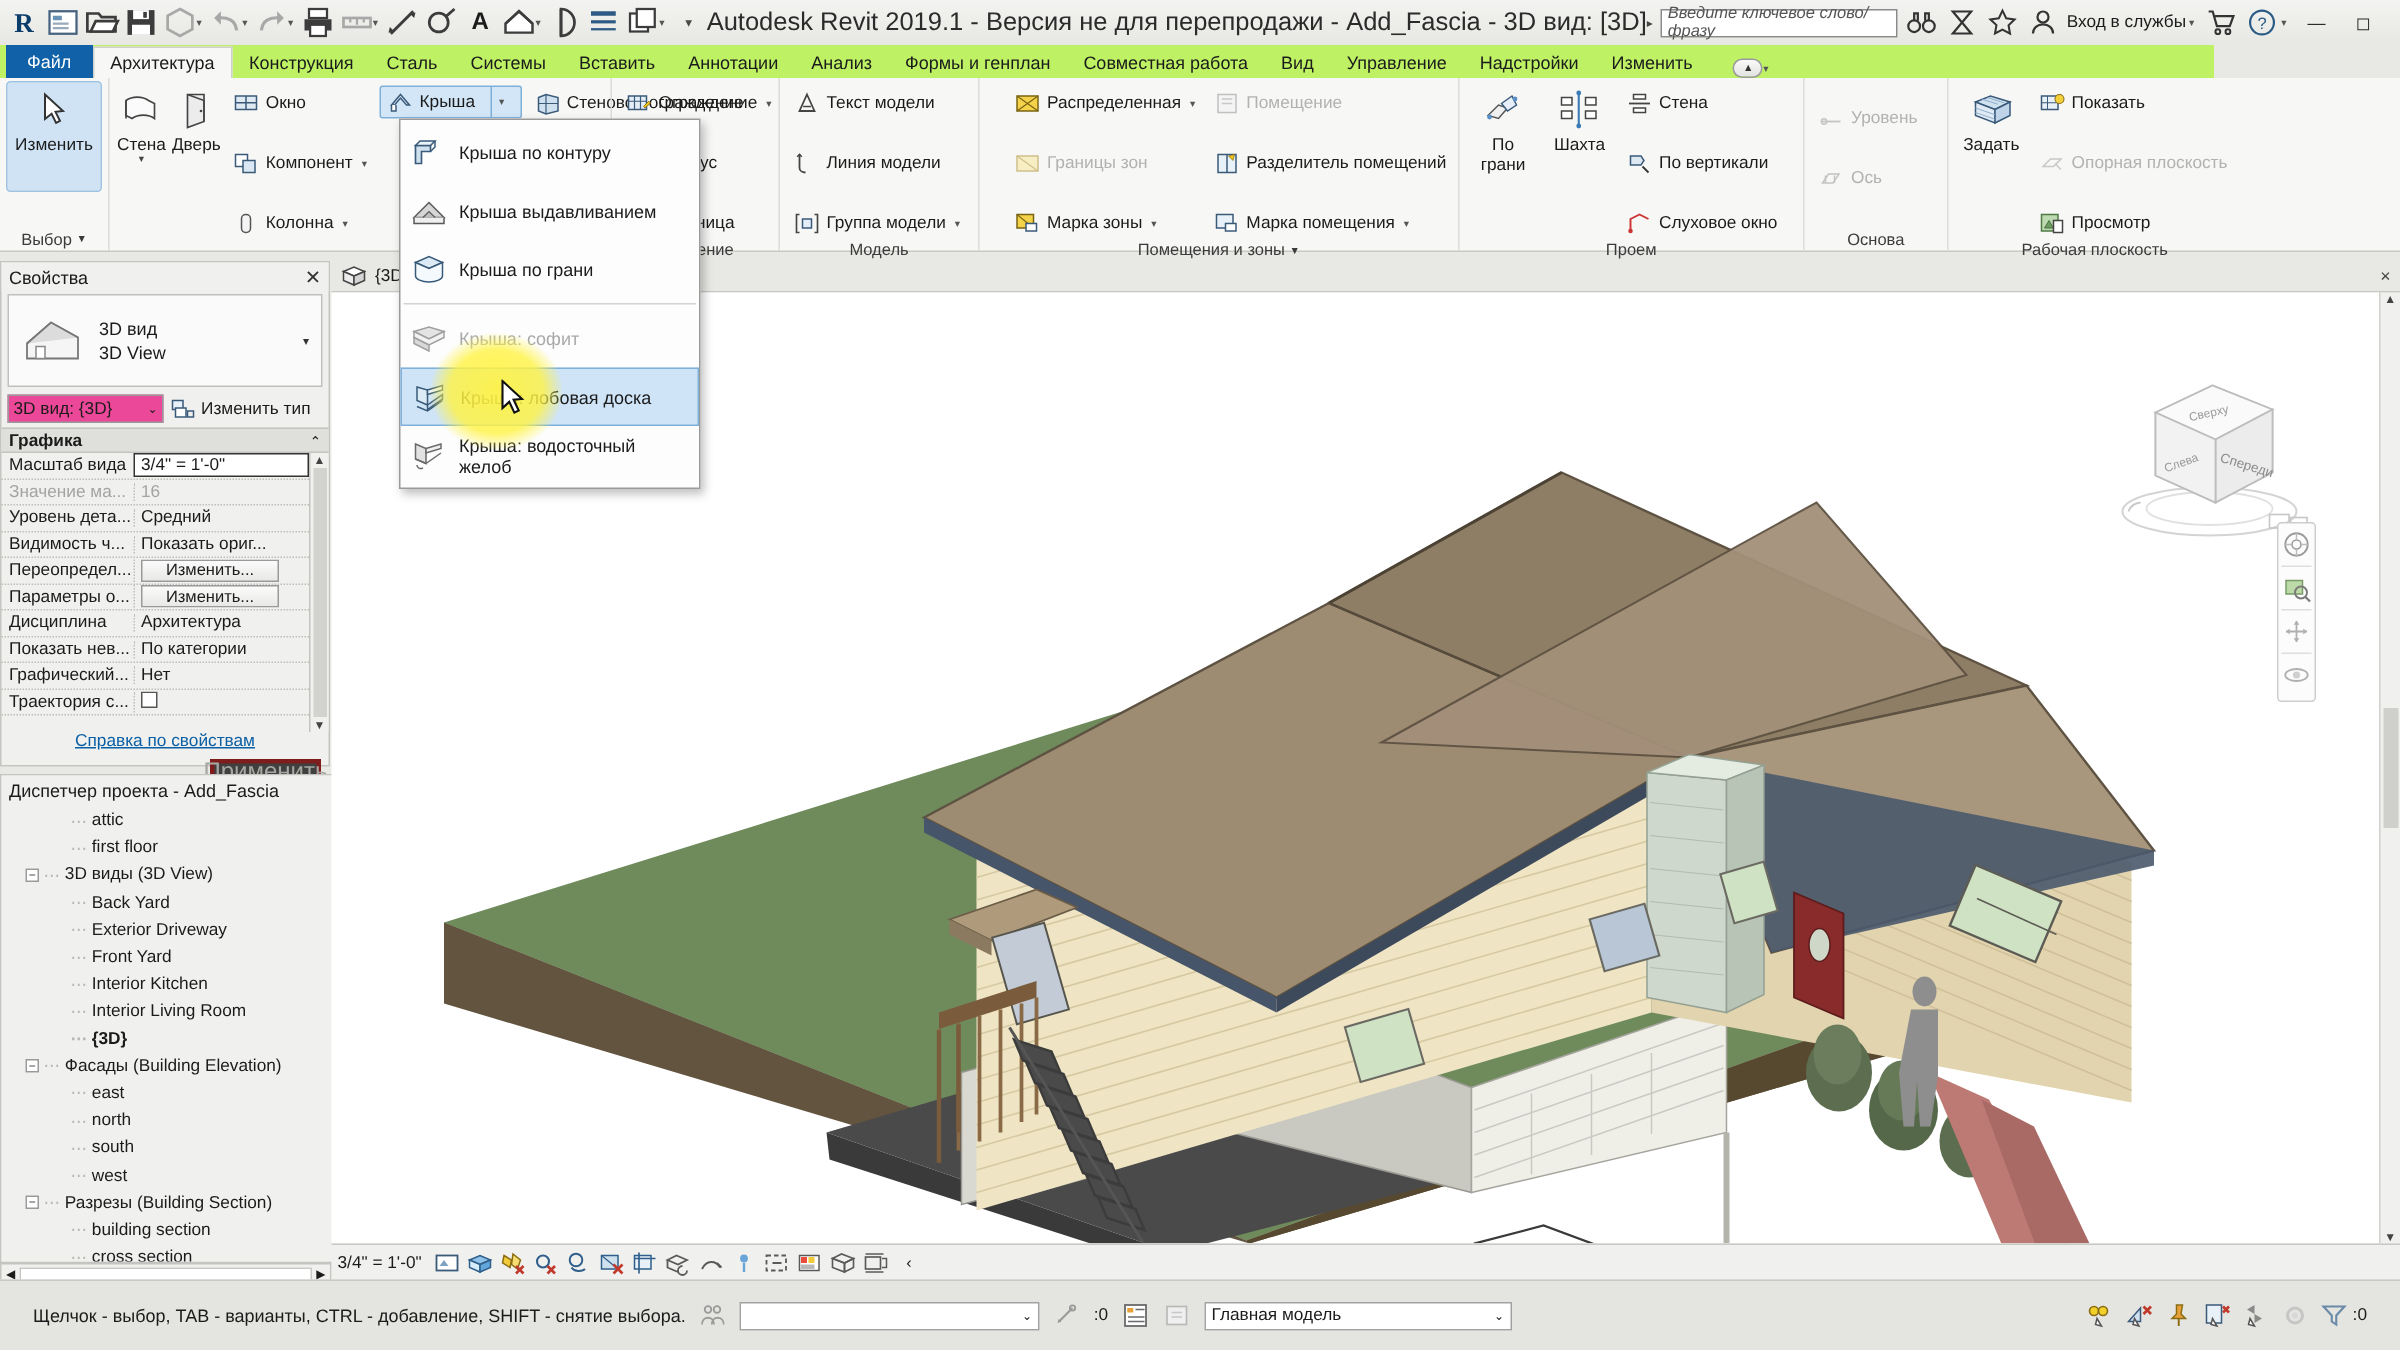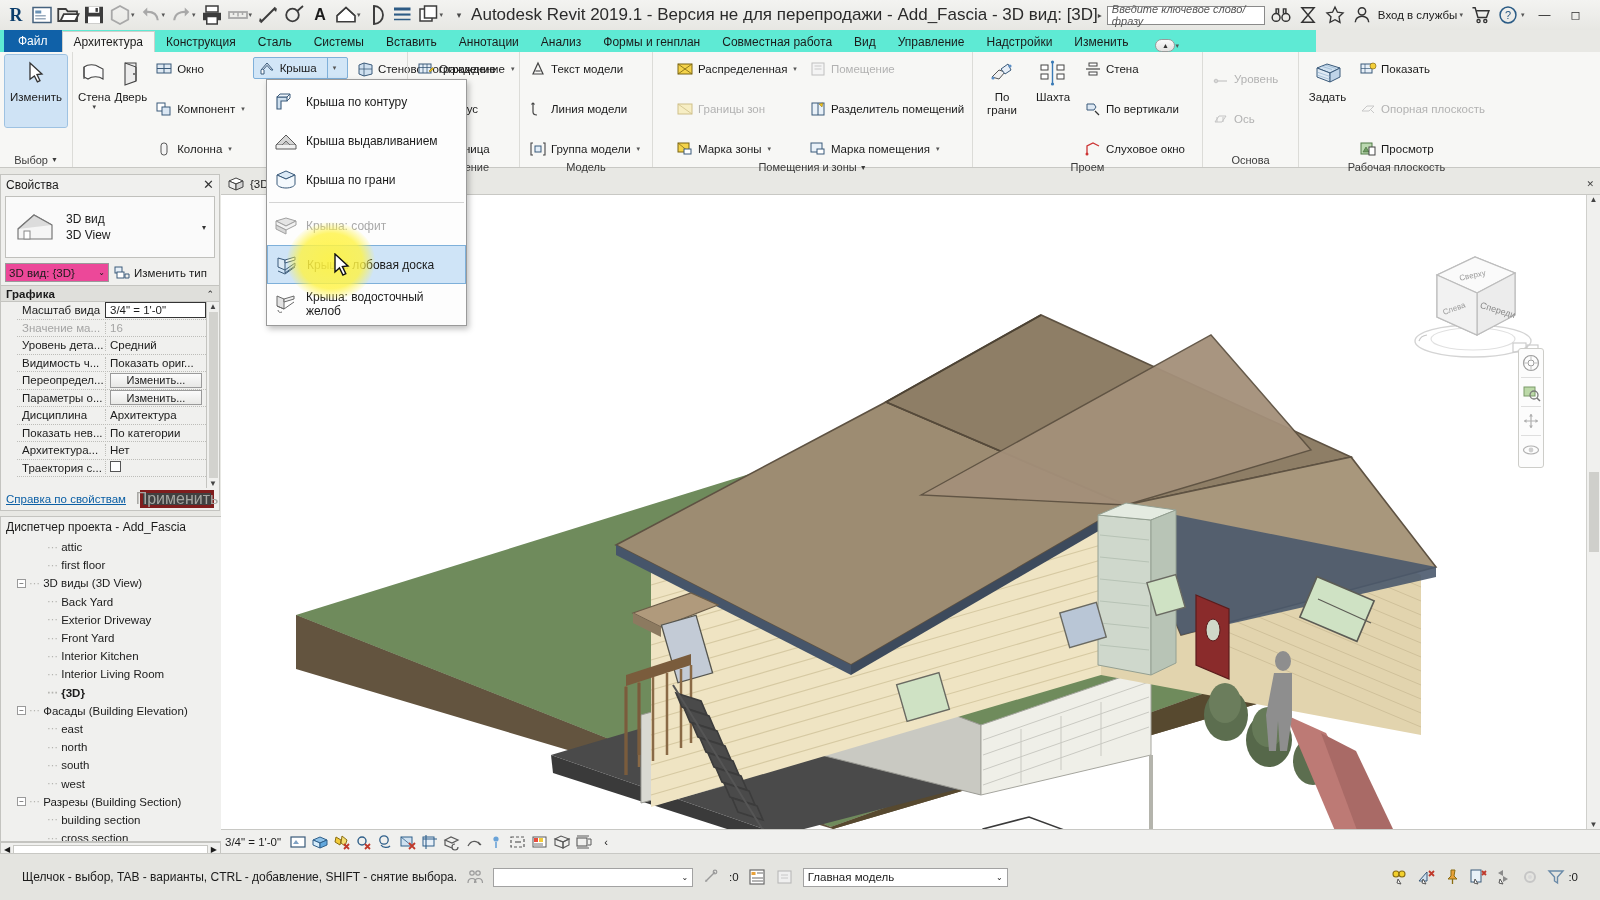--- a/index.html
+++ b/index.html
@@ -36,22 +36,22 @@
     width: 158px; height: 19px; background: #fff; border: 1px solid #8a8a8a;
     font-size: 11px; font-style: italic; color: #555; padding: 0 4px;
     display: flex; align-items: center;
   }
   .tb-icon { width: 22px; height: 22px; display:flex; align-items:center; justify-content:center; color:#3a3a3a; font-size: 14px; }
   .signin { font-size: 11.5px; color: #1b1b1b; white-space: nowrap; }
   .wbtn { width: 26px; height: 24px; display:flex; align-items:center; justify-content:center; font-size: 12px; color: #2b2b2b; }
 
   
   .ribbon-tabs {
-    position: absolute; top: 30px; left: 0; width: 1316px; height: 22px;
-    background: #5eead4; display: flex; align-items: flex-end; padding-left: 4px;
+    position: absolute; top: 30px; left: 0; width: 1476px; height: 22px;
+    background: #bef264; display: flex; align-items: flex-end; padding-left: 4px;
   }
   .rtab {
     height: 21px; padding: 0 11px; display: flex; align-items: center;
     font-size: 12px; color: #1b1b1b; white-space: nowrap;
   }
   .rtab.file { background: #1061a8; color: #fff; height: 22px; padding: 0 14px; }
   .rtab.active { background: #f7f7f5; border: 1px solid #cfcfcb; border-bottom: none; }
   .tabs-extra { display:flex; align-items:center; gap:3px; margin-left: 16px; }
   .pillbtn {
     width: 20px; height: 13px; border: 1px solid #9a9a9a; border-radius: 7px;
@@ -139,37 +139,37 @@
     width: 104px; height: 19px; background: #ec4899; border: 1px solid #9a9a9a;
     font-size: 11.5px; display: flex; align-items: center; padding: 0 3px;
   }
   .typesel .car { margin-left: auto; font-size: 8px; }
   .editbtn { display: flex; align-items: center; gap: 3px; font-size: 11.5px; }
   .grid-head {
     height: 17px; background: #dfdfdb; border-top: 1px solid #c4c4c0; border-bottom: 1px solid #c4c4c0;
     display: flex; align-items: center; padding: 0 5px; font-size: 11.5px; font-weight: bold;
   }
   .grid-head .chev { margin-left: auto; font-size: 9px; font-weight: normal; }
-  .grid-scroll { flex: 1; display: flex; margin-left: 16px; }
+  .grid-scroll { flex: 1; display: flex; }
   .grid-rows { flex: 1; }
   .grow { height: 17.5px; display: flex; align-items: center; font-size: 11.5px; border-bottom: 1px dotted #bdbdb9; }
   .gk { width: 88px; padding-left: 5px; white-space: nowrap; overflow: hidden; }
   .gv { flex: 1; padding-left: 4px; white-space: nowrap; overflow: hidden; border-left: 1px dotted #bdbdb9; }
   .grow.dim .gk, .grow.dim .gv { color: #a4a4a4; }
   .gv.boxed { border: 1px solid #333; background: #fff; height: 16px; display: flex; align-items: center; }
   .gv .minibtn {
     display: inline-flex; align-items: center; justify-content: center;
     width: 92px; height: 15px; border: 1px solid #9a9a9a;
     background: linear-gradient(#fbfbfb,#e8e8e6); font-size: 11px;
   }
   .gv .cbx { width: 11px; height: 11px; border: 1px solid #555; background: #fff; display: inline-block; }
   .vscroll { width: 13px; background: #f0f0ee; border-left: 1px solid #c4c4c0; display: flex; flex-direction: column; align-items: center; justify-content: space-between; }
   .vscroll .ar { font-size: 8px; color: #444; }
   .vscroll .thumb { flex: 1; width: 9px; background: #d2d2ce; margin: 1px 0; }
-  .props-foot { height: 22px; display: flex; align-items: center; padding: 0 5px; gap: 6px; }
+  .props-foot { height: 22px; display: flex; align-items: center; padding: 0 5px; gap: 6px; flex-direction: column; }
   .props-foot .lnk { color: #0b5fa5; text-decoration: underline; font-size: 11.5px; }
   .props-foot .apply {
     margin-left: auto; width: 74px; height: 18px; border: 3px solid #7f1d1d;
     background: #404040; color: #a6a6a2; font-size: 16px; display: flex; align-items: center; justify-content: center;
   }
 
   .browser {
     position: absolute; left: 0; top: 516px; width: 244px; height: 326px;
     background: #f0f0ee; border: 1px solid #c4c4c0; display: flex; flex-direction: column;
   }
@@ -957,21 +957,21 @@
         </div>
         <div class="grow">
           <span class="gk">Дисциплина</span>
           <span class="gv">Архитектура</span>
         </div>
         <div class="grow">
           <span class="gk">Показать нев...</span>
           <span class="gv">По категории</span>
         </div>
         <div class="grow">
-          <span class="gk">Архитектура...</span>
+          <span class="gk">Графический...</span>
           <span class="gv">Нет</span>
         </div>
         <div class="grow">
           <span class="gk">Траектория с...</span>
           <span class="gv"><span class="cbx"></span></span>
         </div>
       </div>
       <div class="vscroll">
         <span class="ar">▲</span>
         <span class="thumb"></span>

